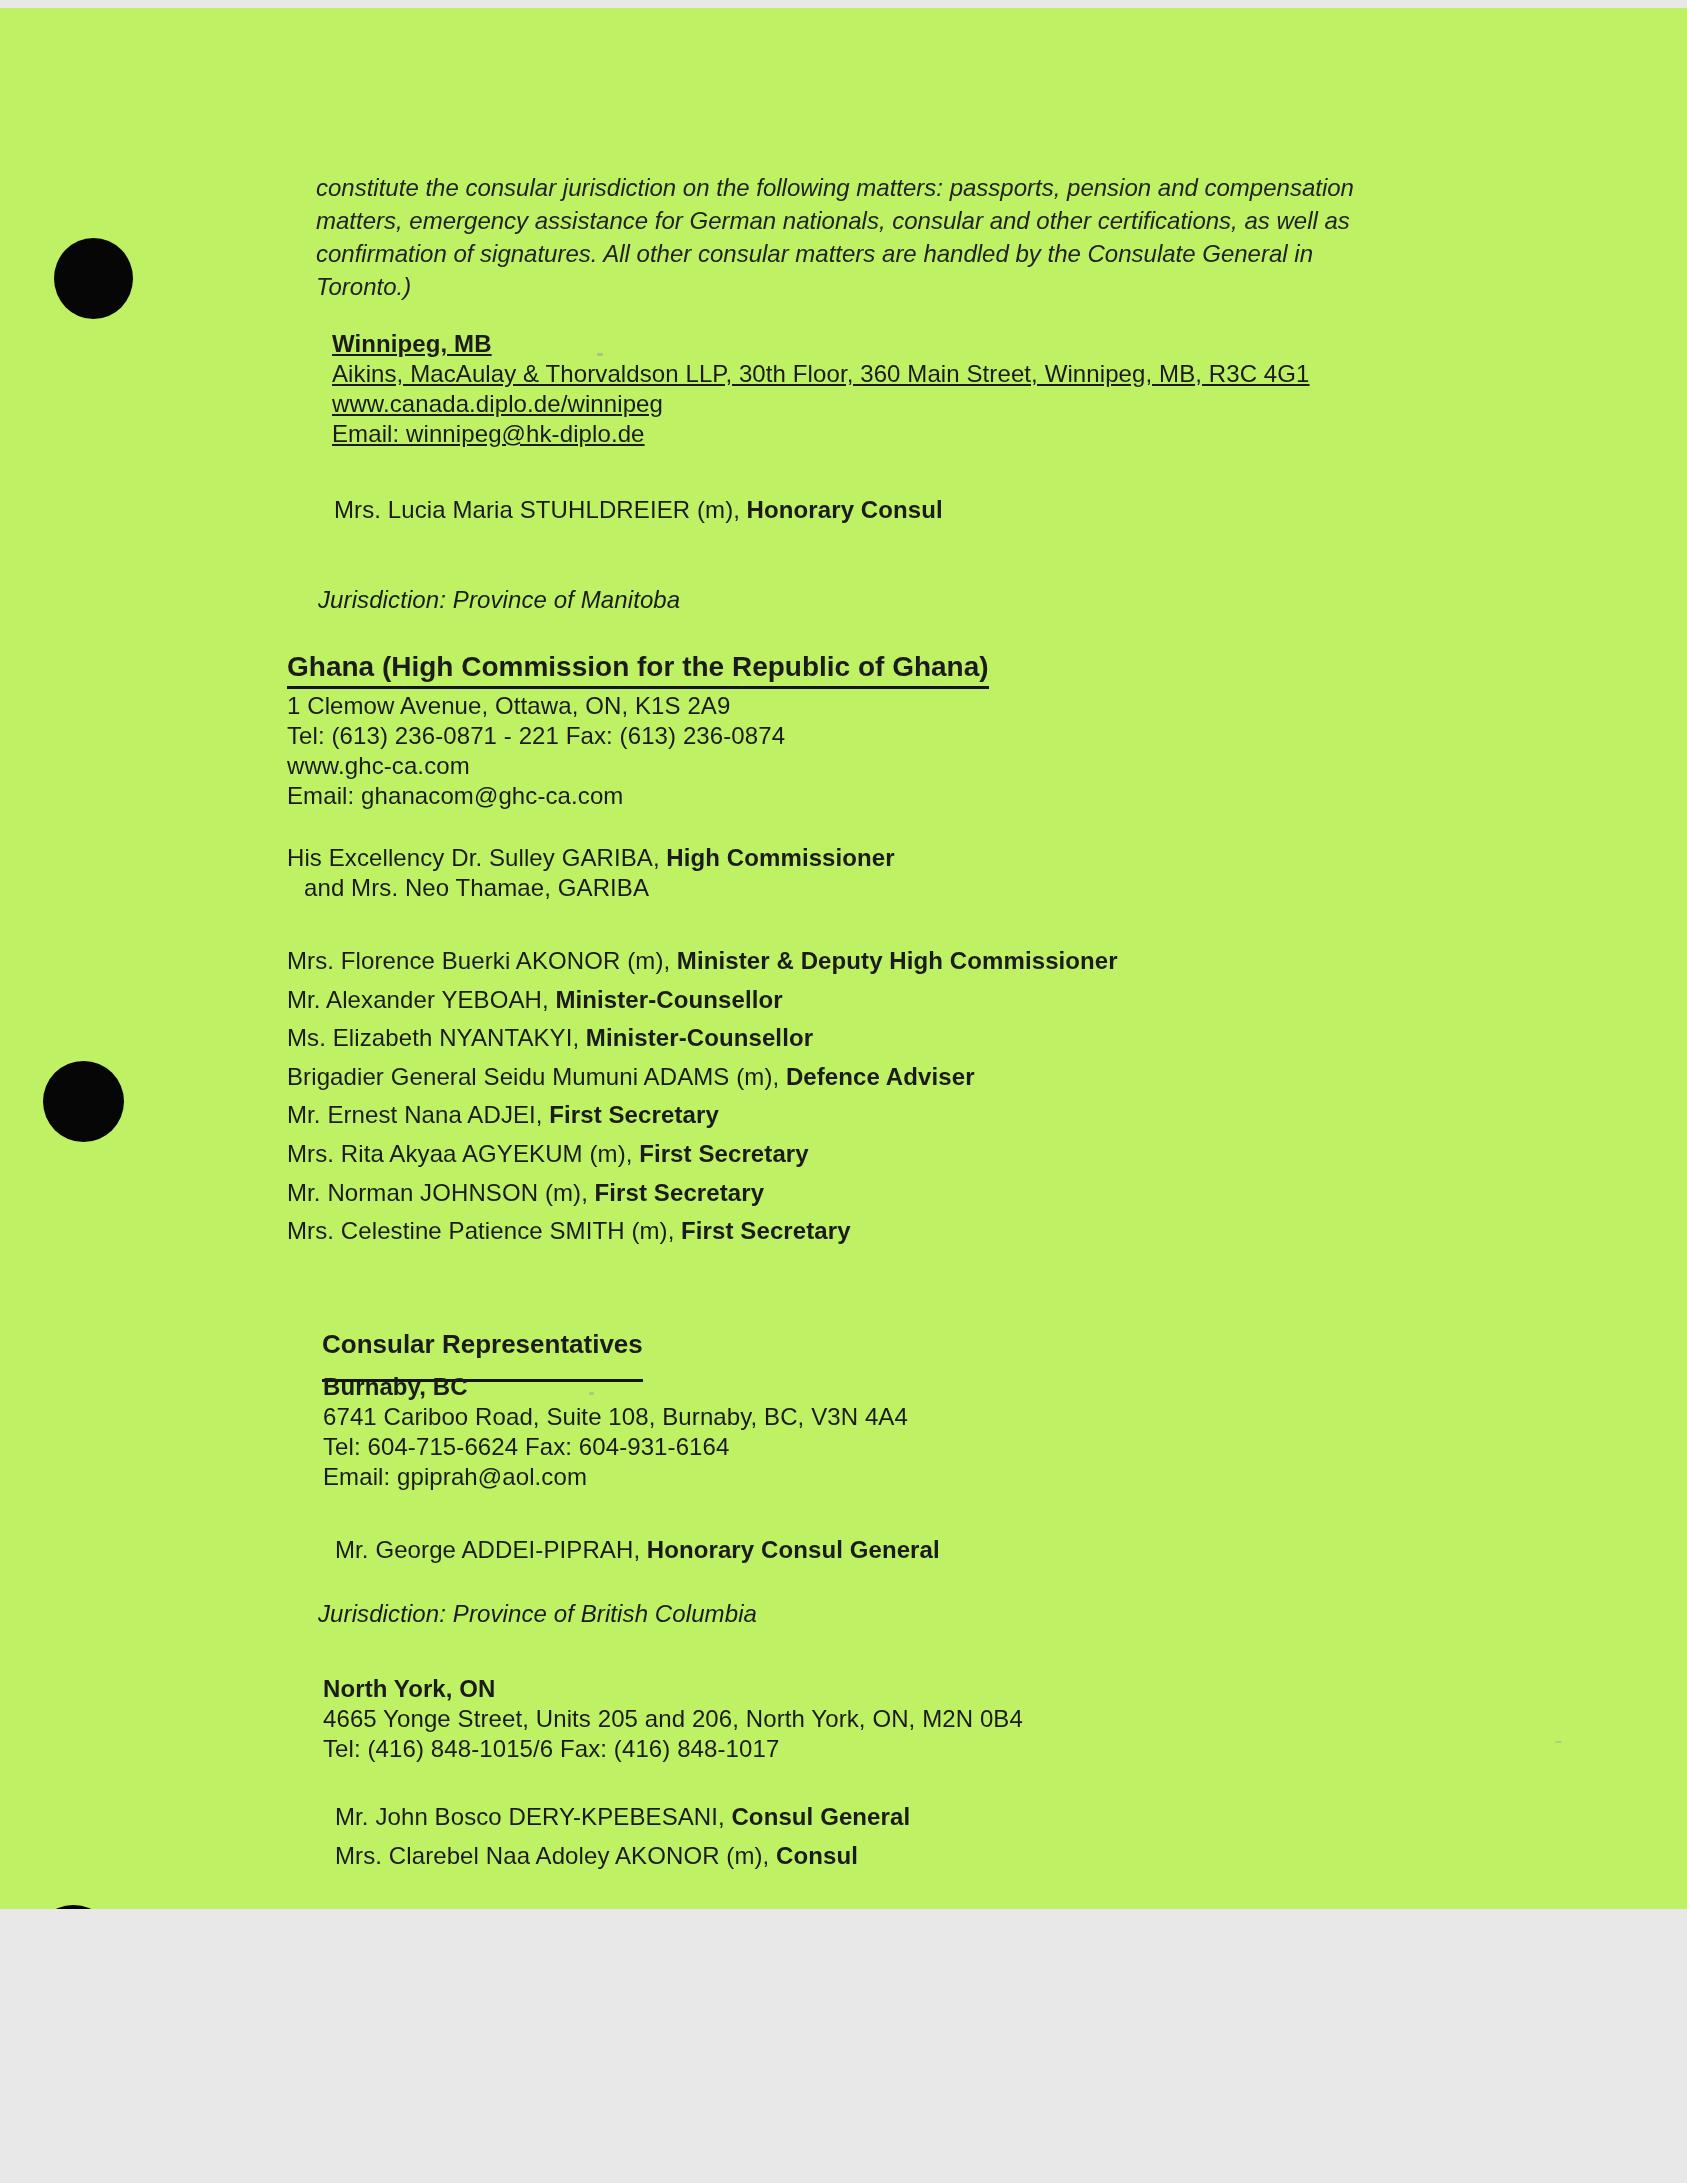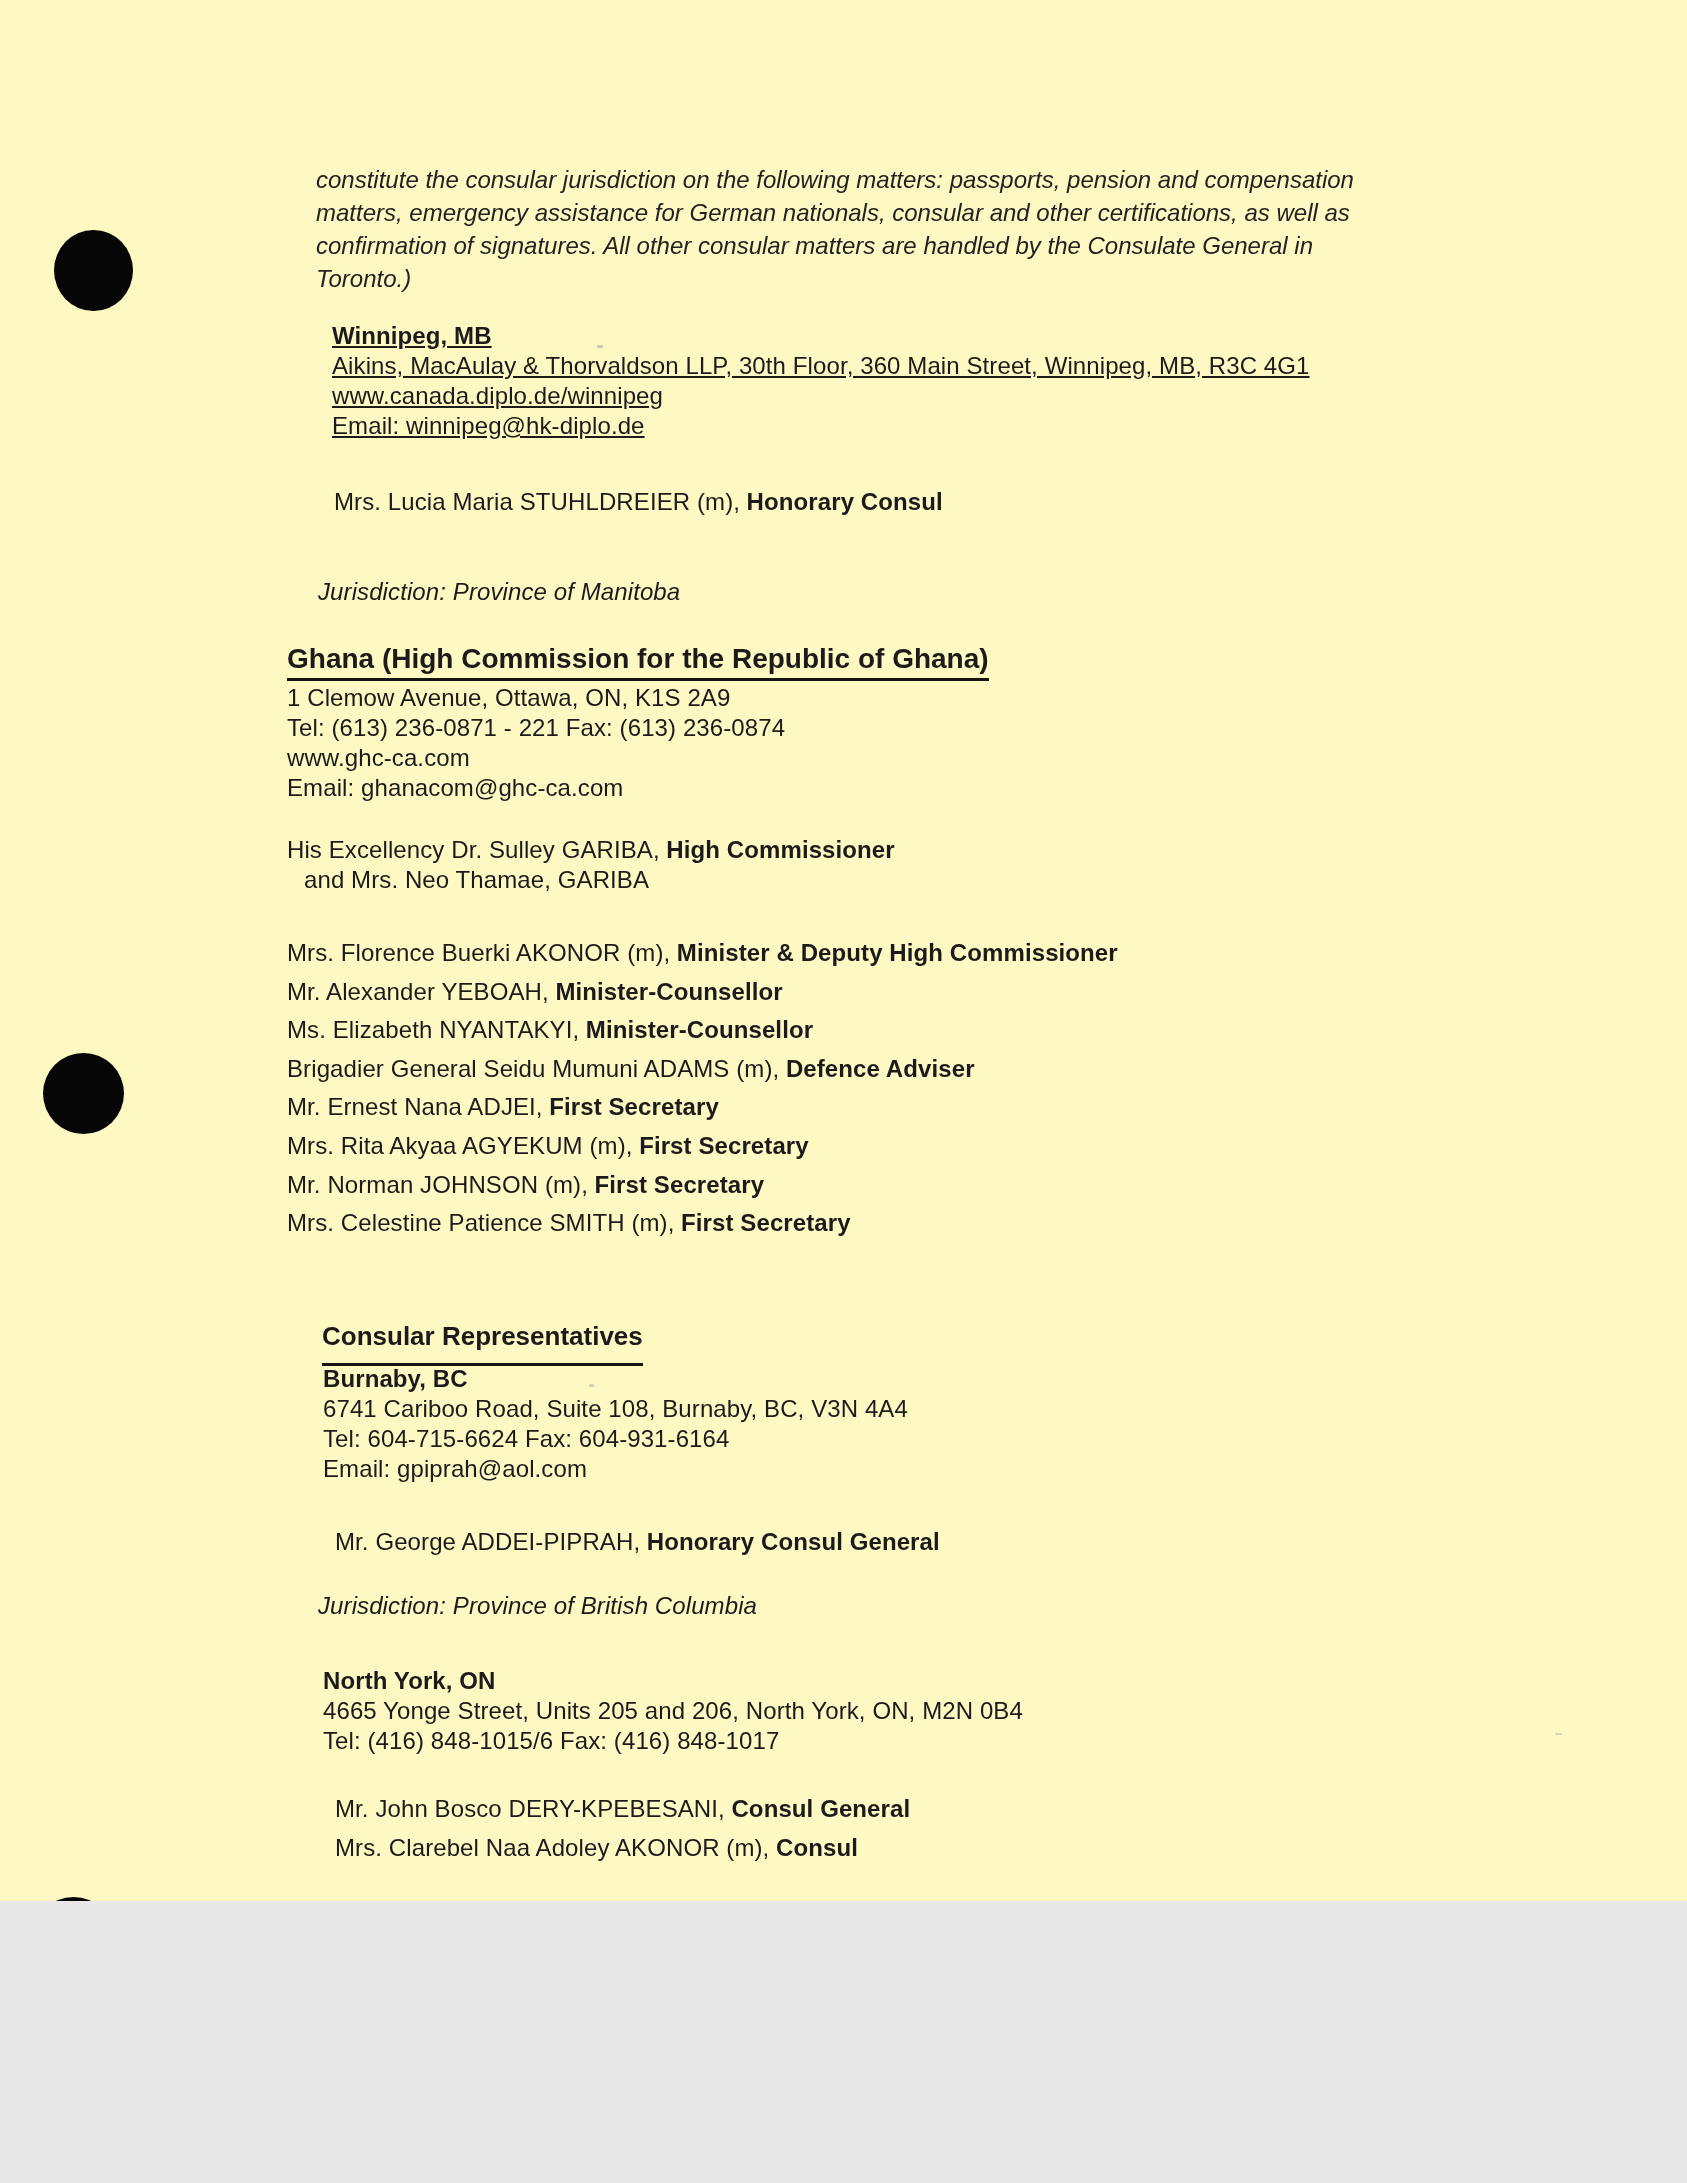--- a/index.html
+++ b/index.html
@@ -1,38 +1,39 @@
 <!DOCTYPE html>
 <html style="font-size:10.6px"><head>
 <meta charset="utf-8">
 <style>
   html,body{margin:0;padding:0;background:#e8e8e8;}
   .page{
     position:relative;
     width:1687px;height:1901px;
-    background:#fef9c3;
+    background:#bef264;
     font-family:"Liberation Sans", sans-serif;
     color:#1b1b1b;
     overflow:hidden;
+    margin-top:8px;
   }
   .abs{position:absolute;}
   .body-text{font-size:24px;line-height:30px;letter-spacing:0.1px;}
   .intro{font-size:24px;line-height:33px;font-style:italic;color:#222;}
   .bold{font-weight:bold;}
   .italic{font-style:italic;}
   .line b{margin-left:6.6px;}
   .officer-line{height:30px;line-height:30px;margin-bottom:8.6px;white-space:nowrap;}
   .heading-main{
     font-size:28px;font-weight:bold;line-height:32px;
     display:inline-block;border-bottom:3.3px solid #141414;padding-bottom:3.3px;
     white-space:nowrap;
   }
   .heading-sub{
     font-size:26px;font-weight:bold;line-height:30px;
-    display:inline-block;border-bottom:3.3px solid #141414;padding-bottom:12px;
+    display:inline-block;border-bottom:3.3px solid #141414;padding-bottom:20px;
     white-space:nowrap;
   }
   .punch-dot{
     position:absolute;border-radius:50%;
     background:#060606;
   }
   .page-number{
     font-family:Liberation Serif, serif;
     font-size:29px;line-height:33px;color:#1a1a1a;text-align:right;
   }

